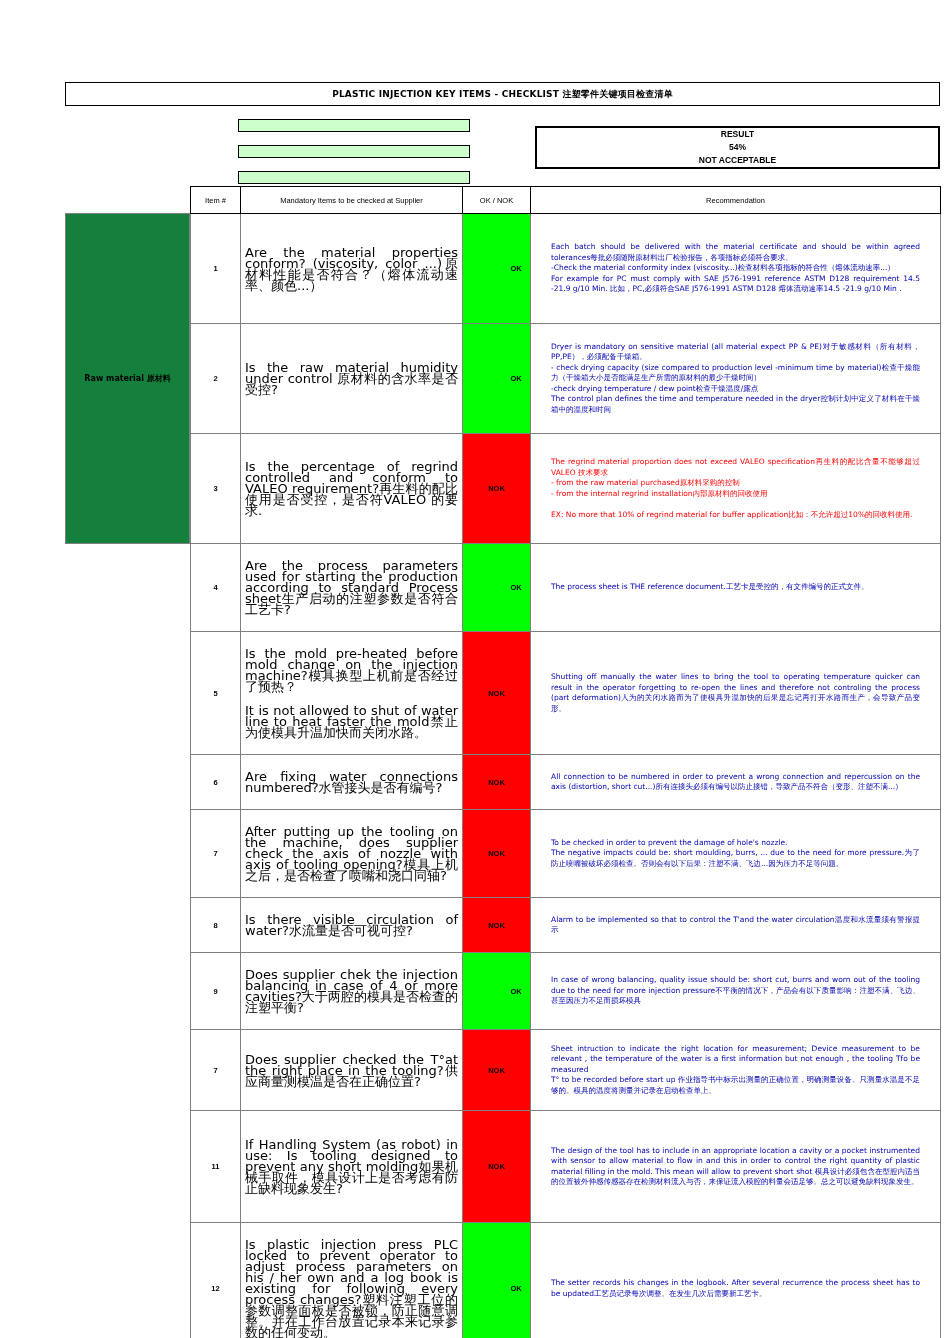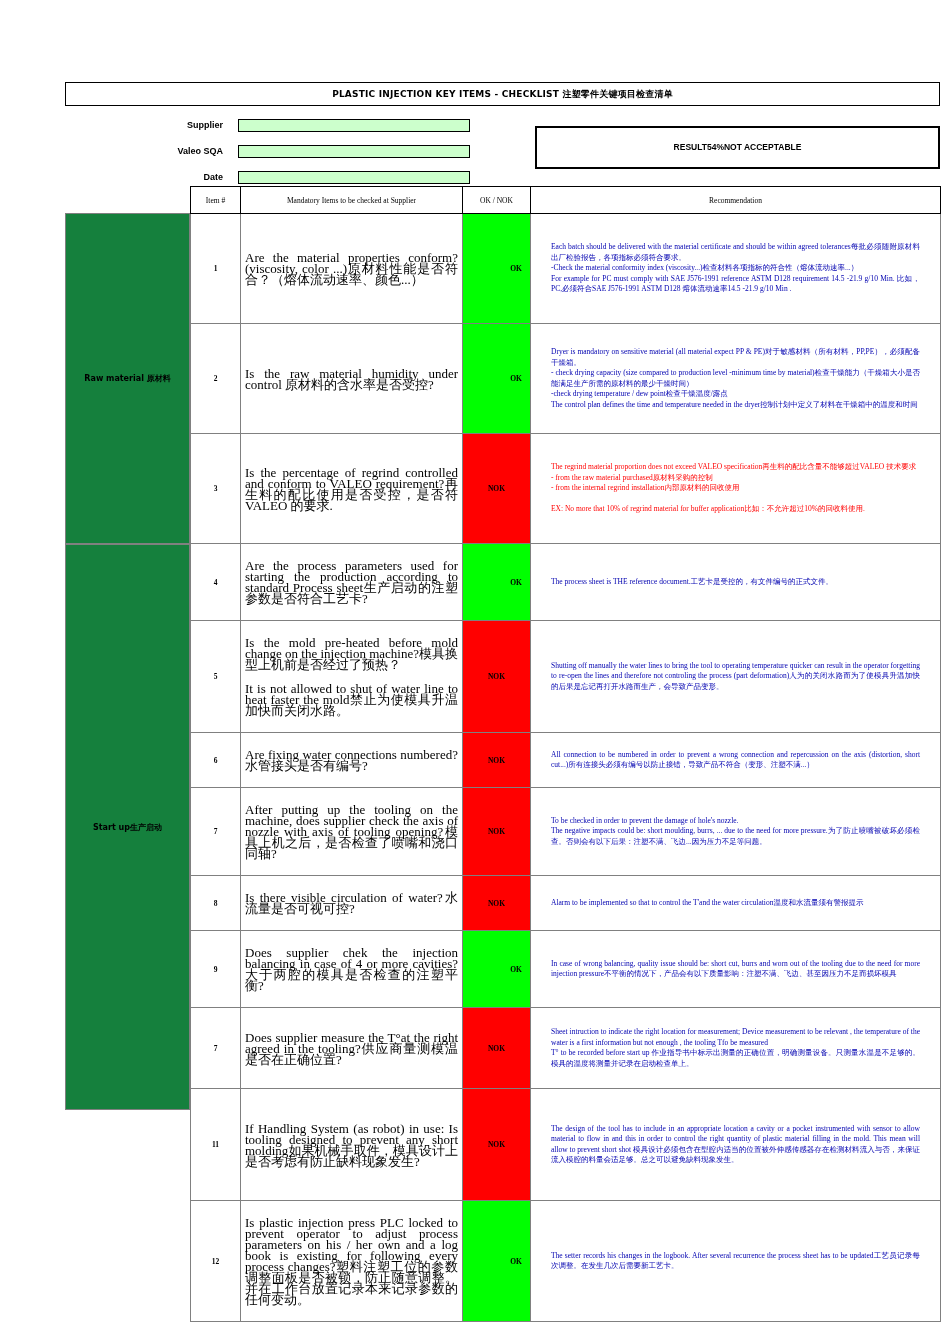--- a/index.html
+++ b/index.html
@@ -79,21 +79,21 @@
   
   .result-box {
     position: absolute;
     left: 535px;
     top: 126px;
     width: 405px;
     height: 43px;
     border: 2px solid #000;
     box-sizing: border-box;
     display: flex;
-    flex-direction: row;
+    flex-direction: column;
     align-items: center;
     justify-content: center;
   }
   .result-box div {
     font-size: 8.5px;
     font-weight: bold;
     line-height: 13px;
   }
 
   
@@ -107,21 +107,20 @@
   }
   table.main col.c-item { width: 50px; }
   table.main col.c-desc { width: 222px; }
   table.main col.c-ok   { width: 68px; }
   table.main col.c-rec  { width: 410px; }
 
   table.main th, table.main td {
     border: 1px solid #808080;
     vertical-align: middle;
     box-sizing: border-box;
-    font-family: Liberation Serif, serif;
   }
   table.main thead th {
     height: 27px;
     font-size: 7.5px;
     font-weight: normal;
     text-align: center;
     background: #ffffff;
     border: 1px solid #000;
   }
   td.item-num {
@@ -177,46 +176,40 @@
 </style>
 </head>
 <body>
 
 <div class="sheet">
 
   <div class="title-banner">
     <span class="t chinese">PLASTIC INJECTION KEY ITEMS - CHECKLIST 注塑零件关键项目检查清单</span>
   </div>
 
-  <div class="info-labels">
-    <div class="info-label">Supplier</div>
-    <div class="info-label">Valeo SQA</div>
-    <div class="info-label">Date</div>
-  </div>
 
   <div class="info-fields">
     <div class="info-field-wrap">
       <div class="info-field"></div>
     </div>
     <div class="info-field-wrap">
       <div class="info-field"></div>
     </div>
     <div class="info-field-wrap">
       <div class="info-field"></div>
     </div>
   </div>
 
   <div class="result-box">
     <div>RESULT</div>
     <div>54%</div>
     <div>NOT ACCEPTABLE</div>
   </div>
 
   <div class="cat-col chinese" id="cat-raw">Raw material 原材料</div>
-  <div class="cat-col chinese" id="cat-start">Start up生产启动</div>
 
   <table class="main">
     <colgroup>
       <col class="c-item">
         <col class="c-desc">
         <col class="c-ok">
         <col class="c-rec">
     </colgroup>
     <thead>
       <tr>
@@ -324,21 +317,21 @@
             <p>Does  supplier chek the injection balancing in case of 4 or more cavities?大于两腔的模具是否检查的注塑平衡?</p>
           </td>
           <td class="ok status-ok">OK</td>
           <td class="rec chinese">
             <p>In case of wrong balancing, quality issue should be: short cut, burrs and worn out of the tooling due to the need for more injection pressure不平衡的情况下，产品会有以下质量影响：注塑不满、飞边、甚至因压力不足而损坏模具</p>
           </td>
         </tr>
         <tr style="height: 81px;">
           <td class="item-num">7</td>
           <td class="desc chinese">
-            <p>Does supplier measure the T°at the right agreed in the tooling?供应商量测模温是否在正确位置?</p>
+            <p>Does supplier checked the T°at the right place in the tooling?供应商量测模温是否在正确位置?</p>
           </td>
           <td class="ok status-nok">NOK</td>
           <td class="rec chinese">
             <p>Sheet intruction to indicate the right location for measurement; Device measurement to be relevant , the temperature of the water is a first information but not enough , the tooling Tfo be measured</p>
             <p>T° to be recorded before start up 作业指导书中标示出测量的正确位置，明确测量设备。只测量水温是不足够的。模具的温度将测量并记录在启动检查单上。</p>
           </td>
         </tr>
         <tr style="height: 112px;">
           <td class="item-num">11</td>
           <td class="desc chinese">

